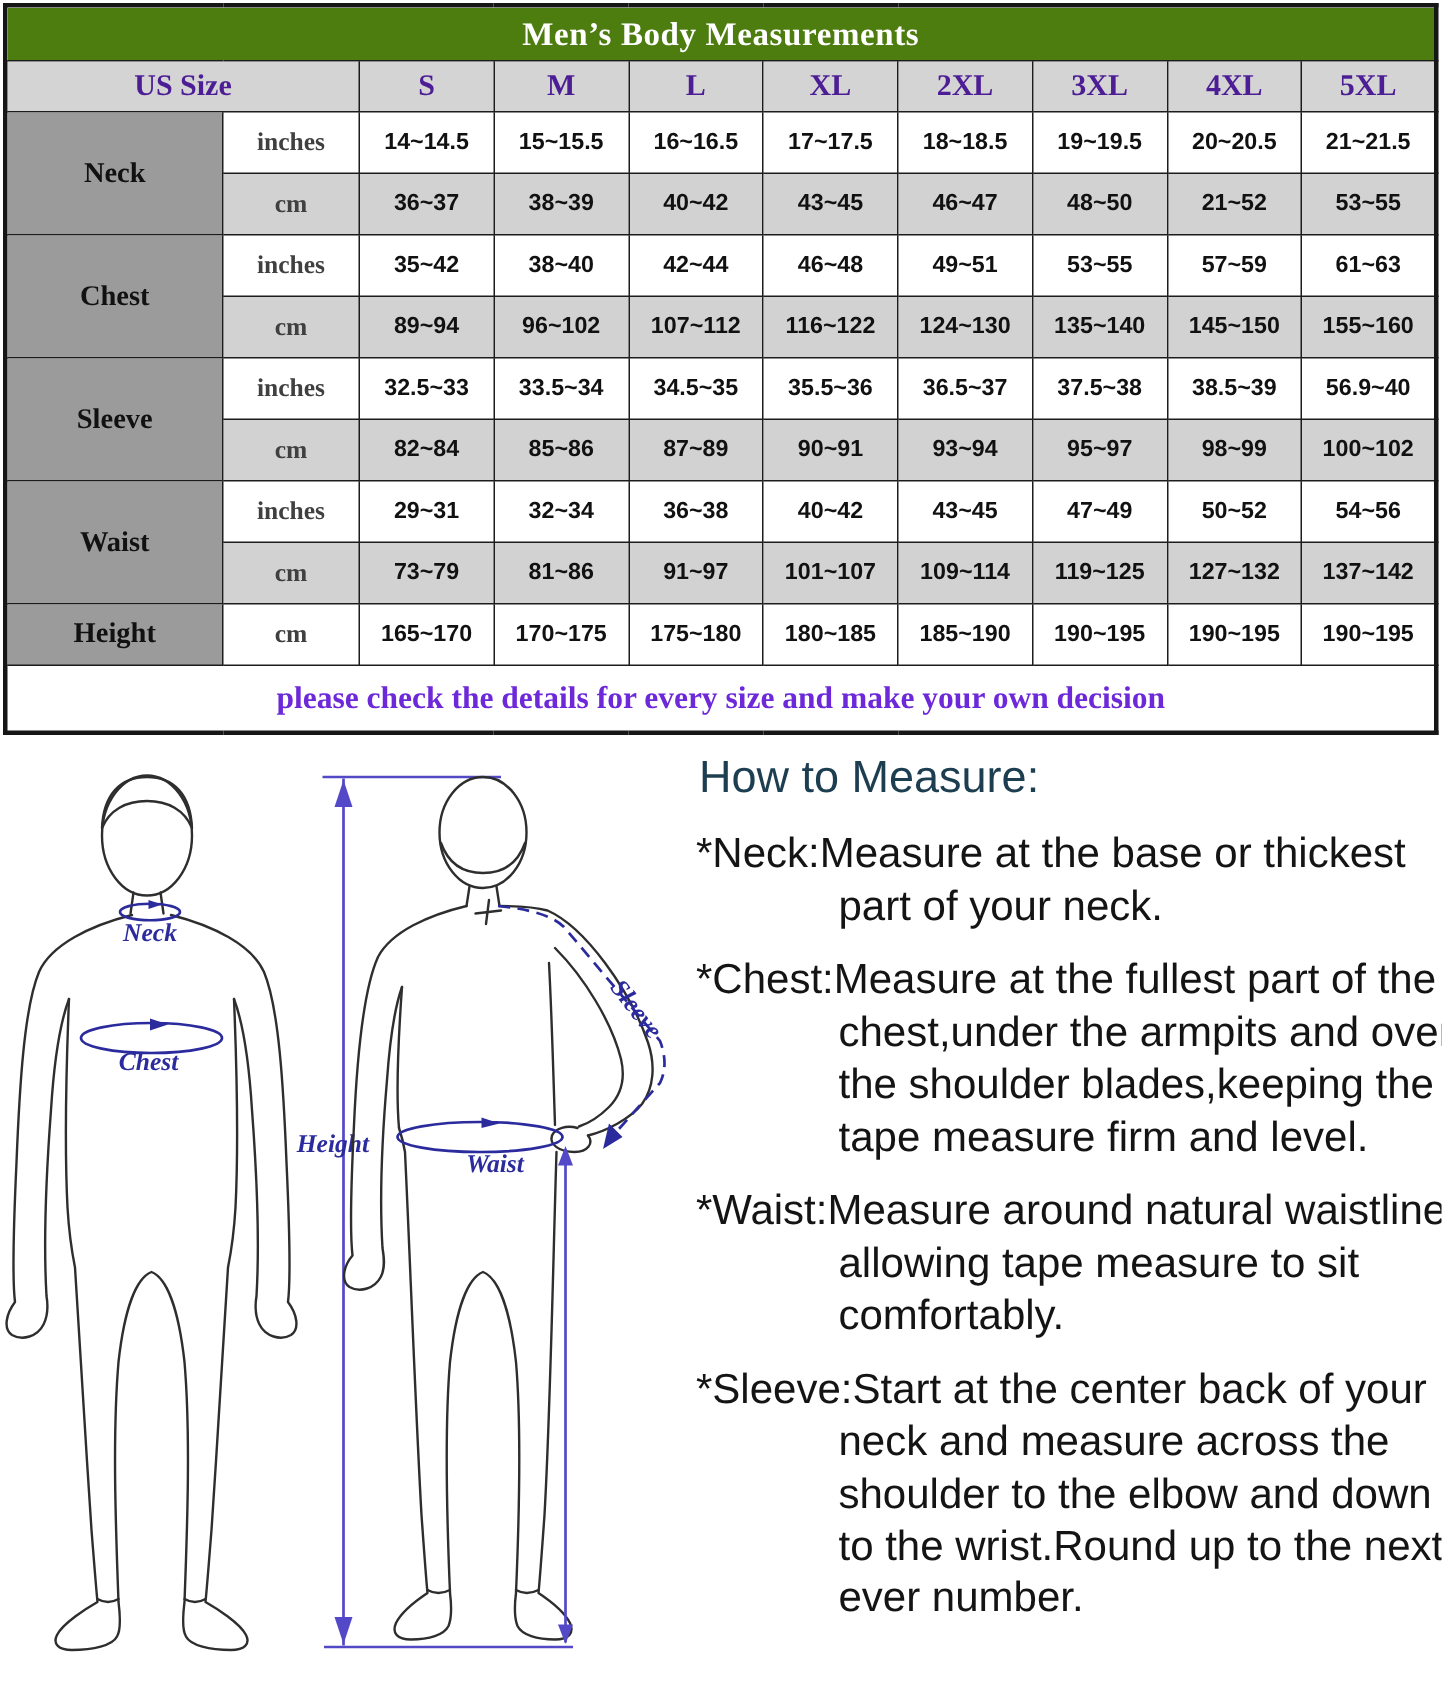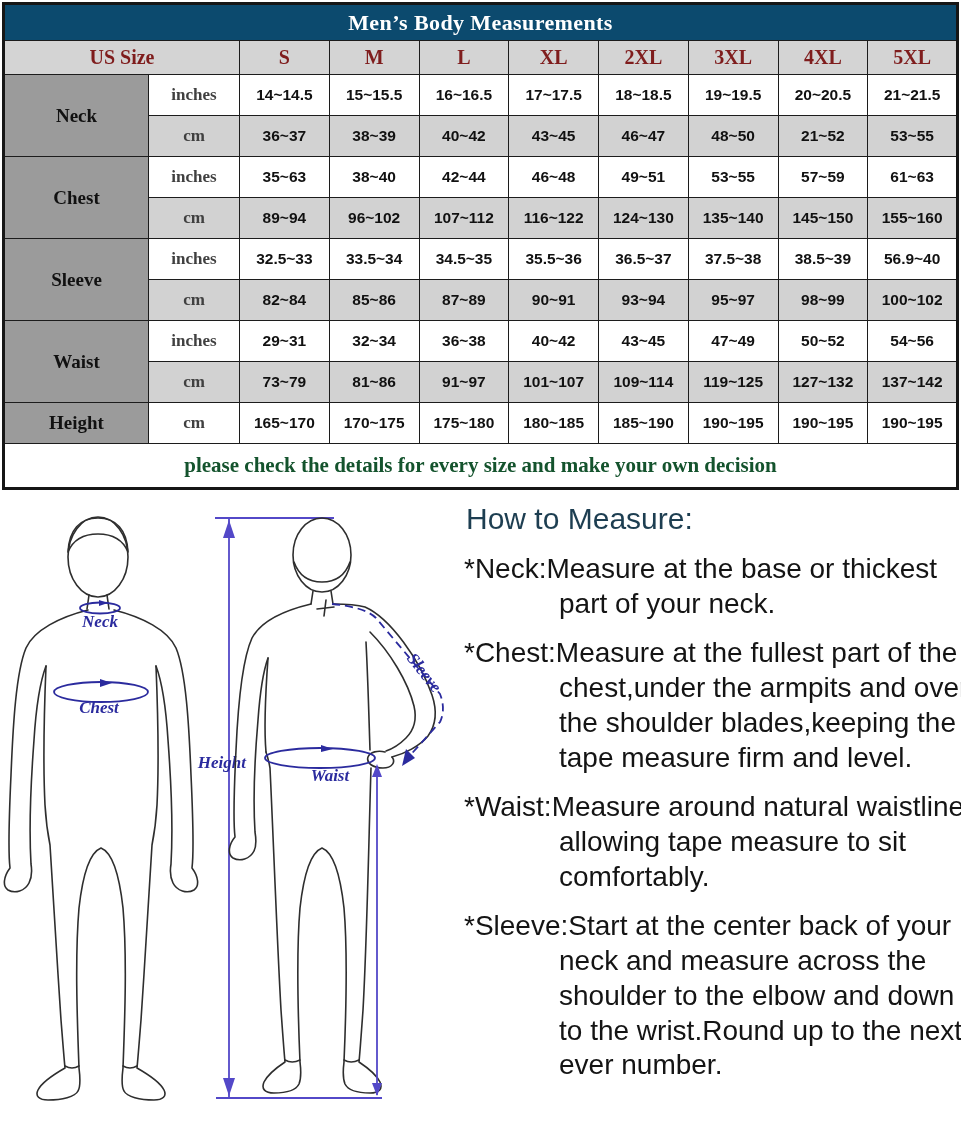--- a/index.html
+++ b/index.html
@@ -1,30 +1,30 @@
 <!DOCTYPE html>
 <html><head>
 <meta charset="utf-8">
 <style>
   html,body { margin:0; padding:0; background:#fff; }
   body { width:961px; height:1128px; overflow:hidden; font-family:"Liberation Serif",serif; }
 
   
   .size-table { border-collapse:collapse; table-layout:fixed; width:957px; margin:2px auto 0; border:3px solid #161616; }
   .size-table td { border:1.6px solid #1c1c1c; text-align:center; vertical-align:middle; padding:0; overflow:hidden; }
-  .title-cell { background:#0c4a6e; color:#ffffff; font-weight:bold; font-size:22px; height:35px; letter-spacing:.4px;font-family:Liberation Serif, serif; }
-  .hdr { background:#d4d4d4; font-weight:bold; font-size:20px; height:33px; color:#7f1d1d; }
+  .title-cell { background:#4d7c0f; color:#ffffff; font-weight:bold; font-size:22px; height:35px; letter-spacing:.4px;font-family:Liberation Serif, serif; }
+  .hdr { background:#d4d4d4; font-weight:bold; font-size:20px; height:33px; color:#4c1d95; }
   .rowlabel { background:#9b9b9b; font-weight:bold; font-size:19px; color:#111; }
   .unit { font-weight:bold; font-size:17px; color:#404040; }
   tr.data { height:41px; }
   td.val { font-family:"Liberation Sans",sans-serif; font-weight:bold; font-size:15.5px; color:#111; }
   tr.gray td { background:#d2d2d2; }
   tr.data:not(.gray) td { background:#ffffff; }
   tr.data td.rowlabel { background:#9b9b9b; }
-  .note-cell { font-weight:bold; font-size:21px; color:#14532d; height:43px; background:#fff; }
+  .note-cell { font-weight:bold; font-size:21px; color:#6d28d9; height:43px; background:#fff; }
   .c-label { width:145px; } .c-unit { width:91px; }
 
   
   .bottom { position:relative; width:961px; height:636px; }
   .figure-svg { position:absolute; left:0; top:10px; }
   .howto { position:absolute; left:464px; top:12px; width:511px; font-family:Liberation Sans, sans-serif; }
   .howto-heading { font-size:30px; font-weight:400; color:#1d3e51; margin:0 0 16px 2px; }
   .item { font-size:28px; color:#141414; line-height:1.24; margin:0 0 15px 0; padding-left:95px; text-indent:-95px; }
   .ilabel { white-space:nowrap; }
 
@@ -82,21 +82,21 @@
       <td class="val">43~45</td>
       <td class="val">46~47</td>
       <td class="val">48~50</td>
       <td class="val">21~52</td>
       <td class="val">53~55</td>
     </tr>
 
     <tr class="data">
       <td class="rowlabel" rowspan="2">Chest</td>
       <td class="unit">inches</td>
-      <td class="val">35~63</td>
+      <td class="val">35~42</td>
       <td class="val">38~40</td>
       <td class="val">42~44</td>
       <td class="val">46~48</td>
       <td class="val">49~51</td>
       <td class="val">53~55</td>
       <td class="val">57~59</td>
       <td class="val">61~63</td>
     </tr>
     <tr class="data gray">
       <td class="unit">cm</td>

